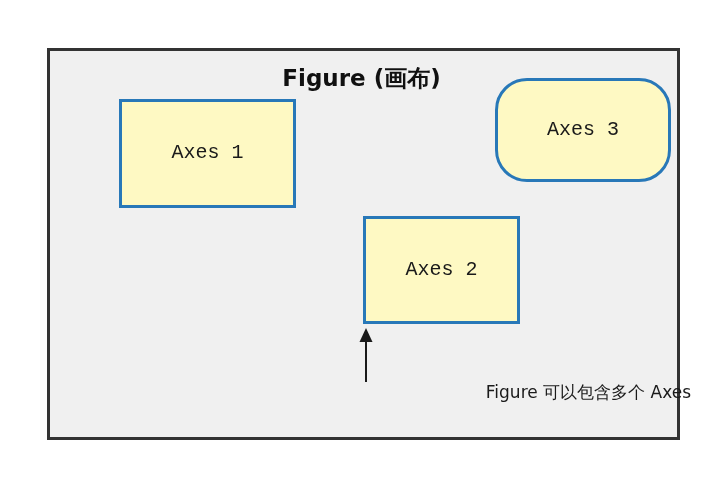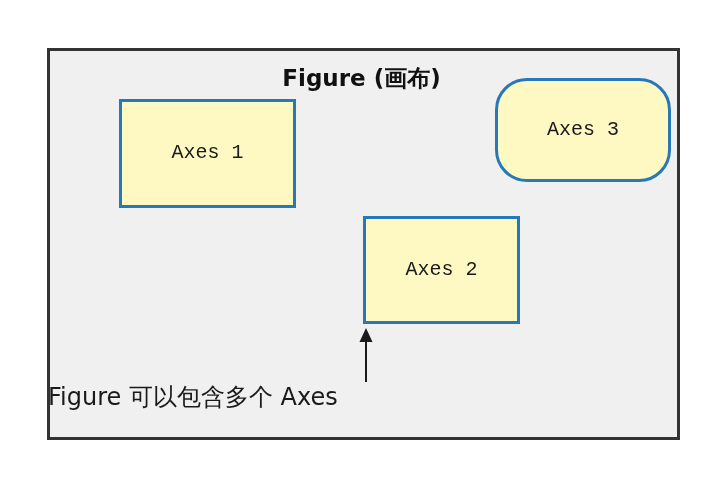--- a/index.html
+++ b/index.html
@@ -90,25 +90,25 @@
     left: 297px;   
     top: 275px;
     width: 34px;
     height: 58px;
     overflow: visible;
   }
 
   
   #annotation-caption {
     position: absolute;
-    left: 0;
+    left: 16px;
     top: 330px;
     width: 100%;
-    text-align: left;
-    font-size: 24px;
+    text-align: right;
+    font-size: 17px;
     color: #1a1a1a;
     white-space: nowrap;
     
     transform: translateX(-2px);
   }
 </style>
 </head>
 <body>
 
 <div id="figure-frame">

